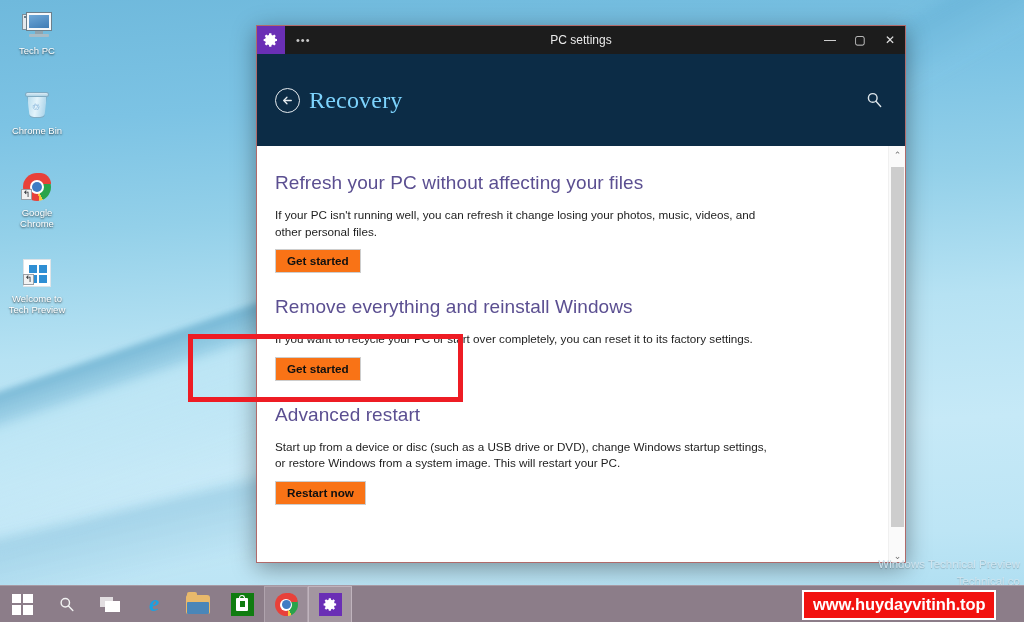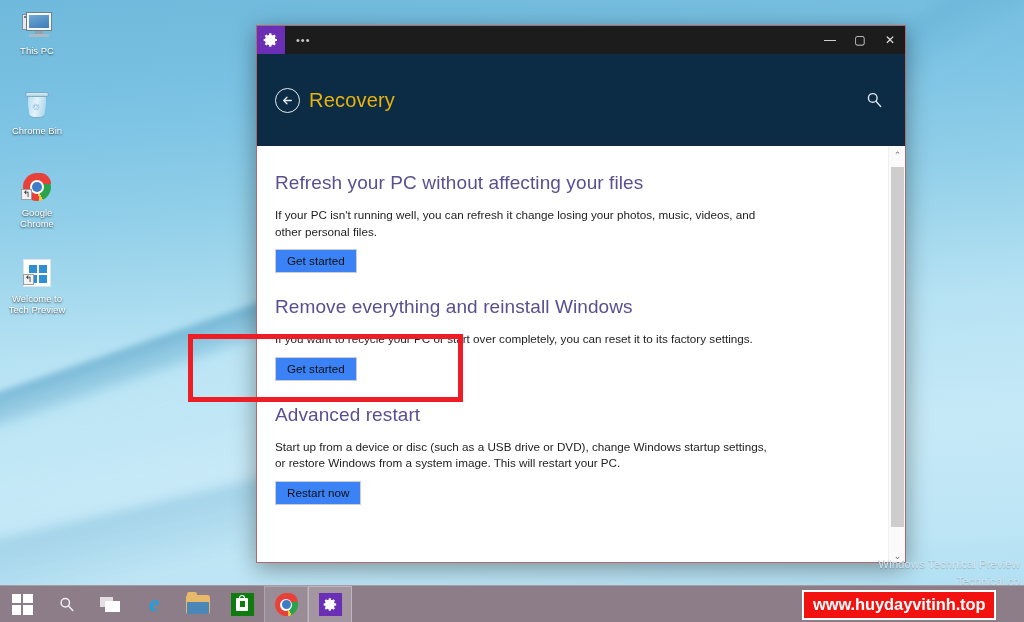--- a/index.html
+++ b/index.html
@@ -149,40 +149,40 @@
   .apphead {
     height:92px; background:#0c2c46; position:relative;
     display:flex; align-items:center; padding:0 18px;
   }
   .back-circle {
     width:25px; height:25px; border-radius:50%; border:1.6px solid #e6ebef;
     display:flex; align-items:center; justify-content:center;
     color:#e6ebef; font-size:14px; line-height:1; flex:0 0 25px;
     margin-right:9px; cursor:default;
   }
-  .apphead h1 { font-size:20px; font-weight:400; color:#eab308; letter-spacing:.2px; }
+  .apphead h1 { font-size:24px; font-weight:400; color:#7dd3fc; letter-spacing:.2px;font-family:Liberation Serif, serif; }
   .head-search {
     position:absolute; right:21px; top:50%; transform:translateY(-50%);
     width:20px; height:20px; color:#dde5ea; cursor:default;
   }
 
   .body-wrap { position:relative; height:418px; background:#fff; display:flex; }
   .content {
     flex:1 1 auto; padding:26px 0 0 18px; overflow:hidden;
   }
   .sect { margin-bottom:23px; }
   .sect h2 {
     font-size:19px; font-weight:400; color:#5b4f91; letter-spacing:.1px; margin-bottom:13px;
   }
   .sect p {
     font-size:11.7px; color:#1d1d1d; line-height:16.5px; max-width:492px; margin-bottom:9px;
   }
   .btn {
-    display:inline-block; background:#3b82f6; border:1px solid #cdcdcd;
-    padding:4px 11px 5px; font-size:11.7px; font-weight:normal; color:#101010;
+    display:inline-block; background:#f97316; border:1px solid #cdcdcd;
+    padding:4px 11px 5px; font-size:11.7px; font-weight:bold; color:#101010;
     cursor:default;
   }
 
   
   .sbar {
     flex:0 0 17px; width:17px; background:#fafafa;
     border-left:1px solid #f0f0f0; position:relative;
   }
   .sb-arrow {
     position:absolute; left:0; width:17px; height:17px;
@@ -272,21 +272,21 @@
         <div class="pc-tower">
             <b></b>
           </div>
         <div class="pc-screen">
             <i></i>
           </div>
         <div class="pc-stand"></div>
           <div class="pc-base"></div>
       </div>
     </div>
-    <div>This PC</div>
+    <div>Tech PC</div>
   </div>
 
   <div class="desk-icon" style="left:4px; top:88px;">
     <div class="glyph">
       <div class="rb-ic">
         <div class="rb-body"></div>
           <div class="rb-lid"></div>
         <div class="rb-mark">♲</div>
       </div>
     </div>
@@ -332,20 +332,21 @@
 <div id="win">
 
   <div class="titlebar">
     <div class="tb-gear">
       <svg width="16" height="16" viewBox="0 0 24 24" fill="#fff">
         <path d="M12 8.3a3.7 3.7 0 100 7.4 3.7 3.7 0 000-7.4zm0 5.6a1.9 1.9 0 110-3.8 1.9 1.9 0 010 3.8z"></path>
         <path d="M21 13.6v-3.2l-2.6-.4a6.9 6.9 0 00-.8-1.9l1.6-2.1-2.3-2.3-2.1 1.6a6.9 6.9 0 00-1.9-.8L12.5 2H9.3l-.4 2.5a6.9 6.9 0 00-1.9.8L4.9 3.7 2.6 6l1.6 2.1a6.9 6.9 0 00-.8 1.9L1 10.4v3.2l2.4.4c.2.7.5 1.3.8 1.9L2.6 18l2.3 2.3 2.1-1.6c.6.4 1.2.6 1.9.8l.4 2.5h3.2l.4-2.5c.7-.2 1.3-.4 1.9-.8l2.1 1.6 2.3-2.3-1.6-2.1c.4-.6.6-1.2.8-1.9l2.6-.4z"></path>
       </svg>
     </div>
     <div class="tb-dots">•••</div>
+    <div class="tb-title">PC settings</div>
     <div class="tb-btns">
       <div class="tb-btn">—</div>
       <div class="tb-btn">▢</div>
       <div class="tb-btn close">✕</div>
     </div>
   </div>
 
   <div class="apphead">
     <div class="back-circle">
       <svg width="13" height="13" viewBox="0 0 24 24" fill="none" stroke="#e6ebef" stroke-width="2.4" stroke-linecap="round" stroke-linejoin="round">

